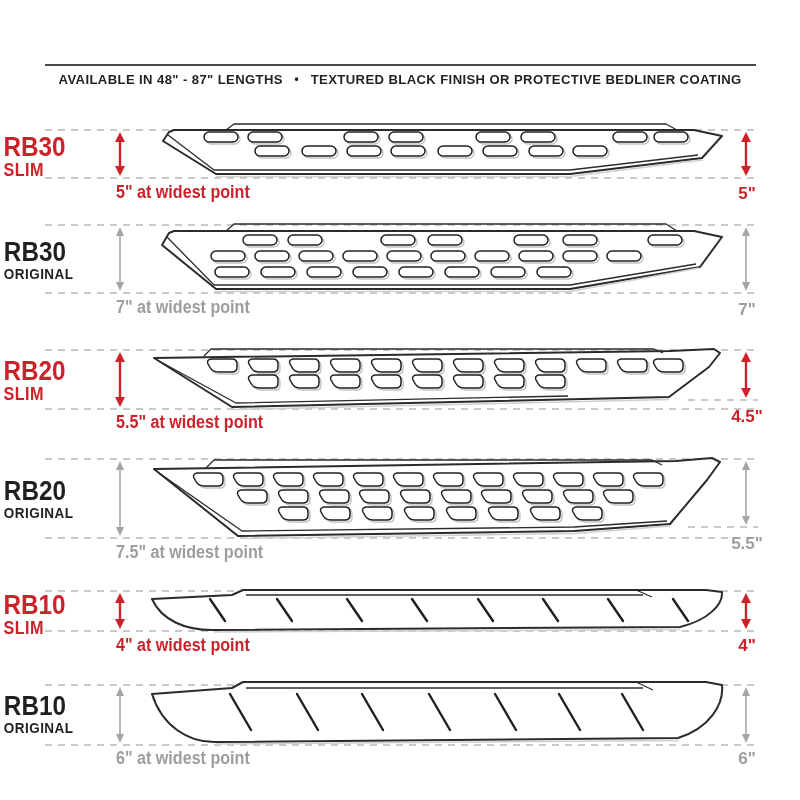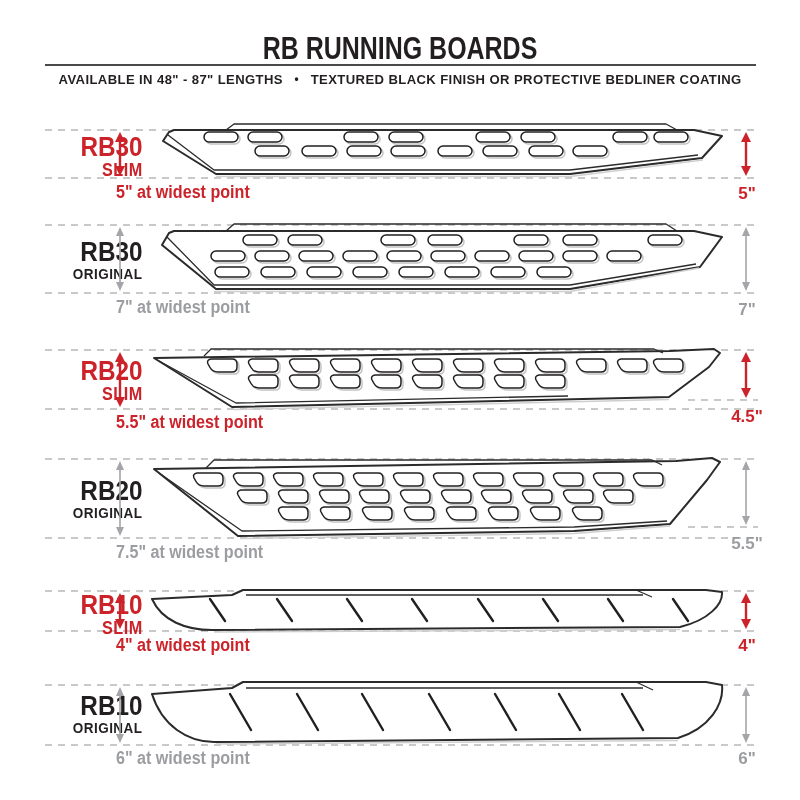--- a/index.html
+++ b/index.html
@@ -11,21 +11,21 @@
          font-size:32px;font-weight:bold;letter-spacing:0;}
   #rule{position:absolute;top:64px;left:45px;width:711px;height:2px;background:#4a4a4a;}
   #subtitle{position:absolute;top:72px;left:0;width:800px;text-align:center;
             font-size:13.5px;font-weight:bold;letter-spacing:.4px;white-space:nowrap;}
   #subtitle .sep{margin:0 12px;font-size:12px;position:relative;top:-1px;}
   
   .dash{position:absolute;left:45px;width:713px;height:2px;z-index:1;
         background:repeating-linear-gradient(90deg,#c9c9c9 0 7px,transparent 7px 13px);}
   .dash.short{left:688px;width:70px;}
   
-  .mlabel{position:absolute;left:0;width:146px;text-align:right;z-index:3;line-height:1.04;}
+  .mlabel{position:absolute;left:0;width:146px;text-align:left;z-index:3;line-height:1.04;}
   .mlabel .model{font-size:27px;font-weight:bold;}
   .mlabel .variant{font-weight:bold;letter-spacing:.5px;}
   .mlabel .variant.slim{font-size:18px;}
   .mlabel .variant.orig{font-size:15px;}
   .mlabel .inner{display:inline-block;transform:scaleX(.9);transform-origin:center;}
   .red{color:#cc2229;}
   .gray{color:#9b9da0;}
   
   svg.board{position:absolute;z-index:2;overflow:visible;}
   .outline{fill:#ffffff;stroke:#2b2b2b;stroke-width:2;stroke-linejoin:round;}
@@ -44,21 +44,20 @@
   .widest{position:absolute;left:116px;z-index:3;font-size:17.5px;font-weight:bold;
           transform:scaleX(.92);transform-origin:left;white-space:nowrap;}
   .dim{position:absolute;left:716px;width:62px;text-align:center;z-index:3;
        font-size:17px;font-weight:bold;}
 </style>
 </head>
 <body>
 
 <div id="page">
 
-  <div id="title"><span class="condX">RB RUNNING BOARDS</span></div>
   <div id="rule"></div>
   <div id="subtitle"><span class="condX" style="transform:scaleX(.97);">
     <span>AVAILABLE IN 48" - 87" LENGTHS</span><span class="sep">•</span><span>TEXTURED BLACK FINISH OR PROTECTIVE BEDLINER COATING</span>
   </span></div>
 
   <div class="dash" style="top:129px"></div>
   <div class="dash" style="top:177px"></div>
   <div class="dash" style="top:224px"></div>
   <div class="dash" style="top:292px"></div>
   <div class="dash" style="top:349px"></div>

